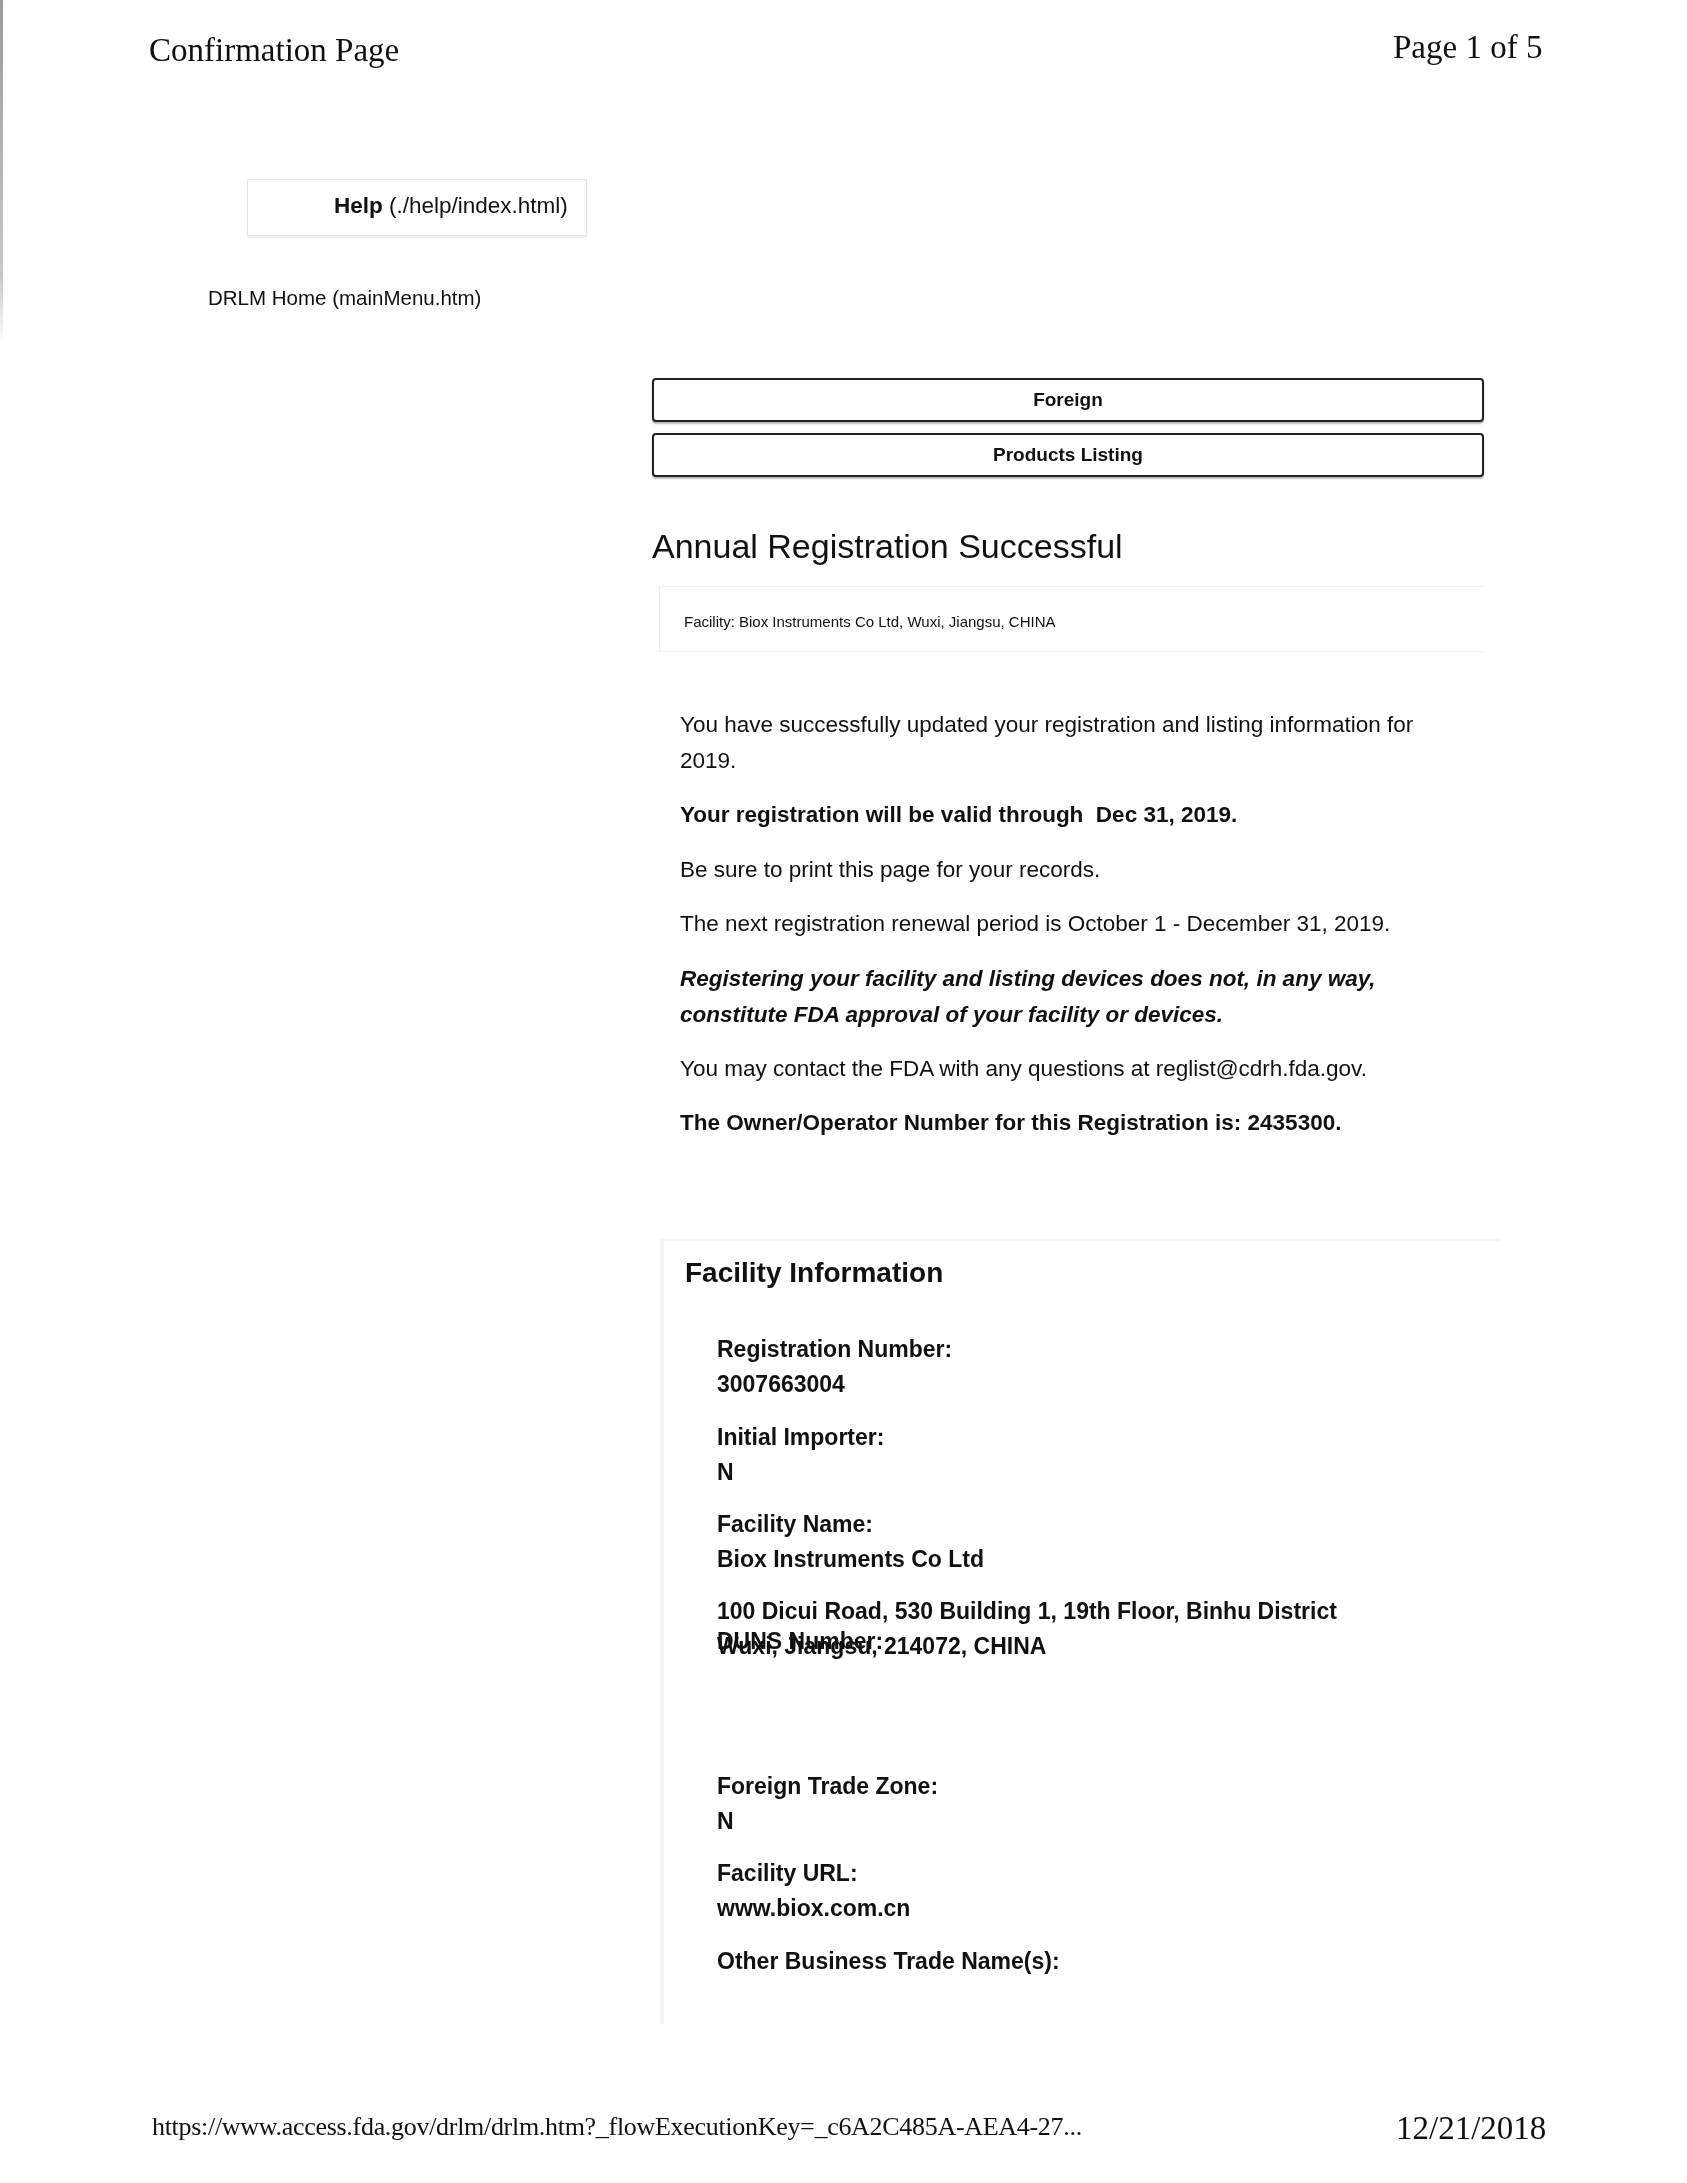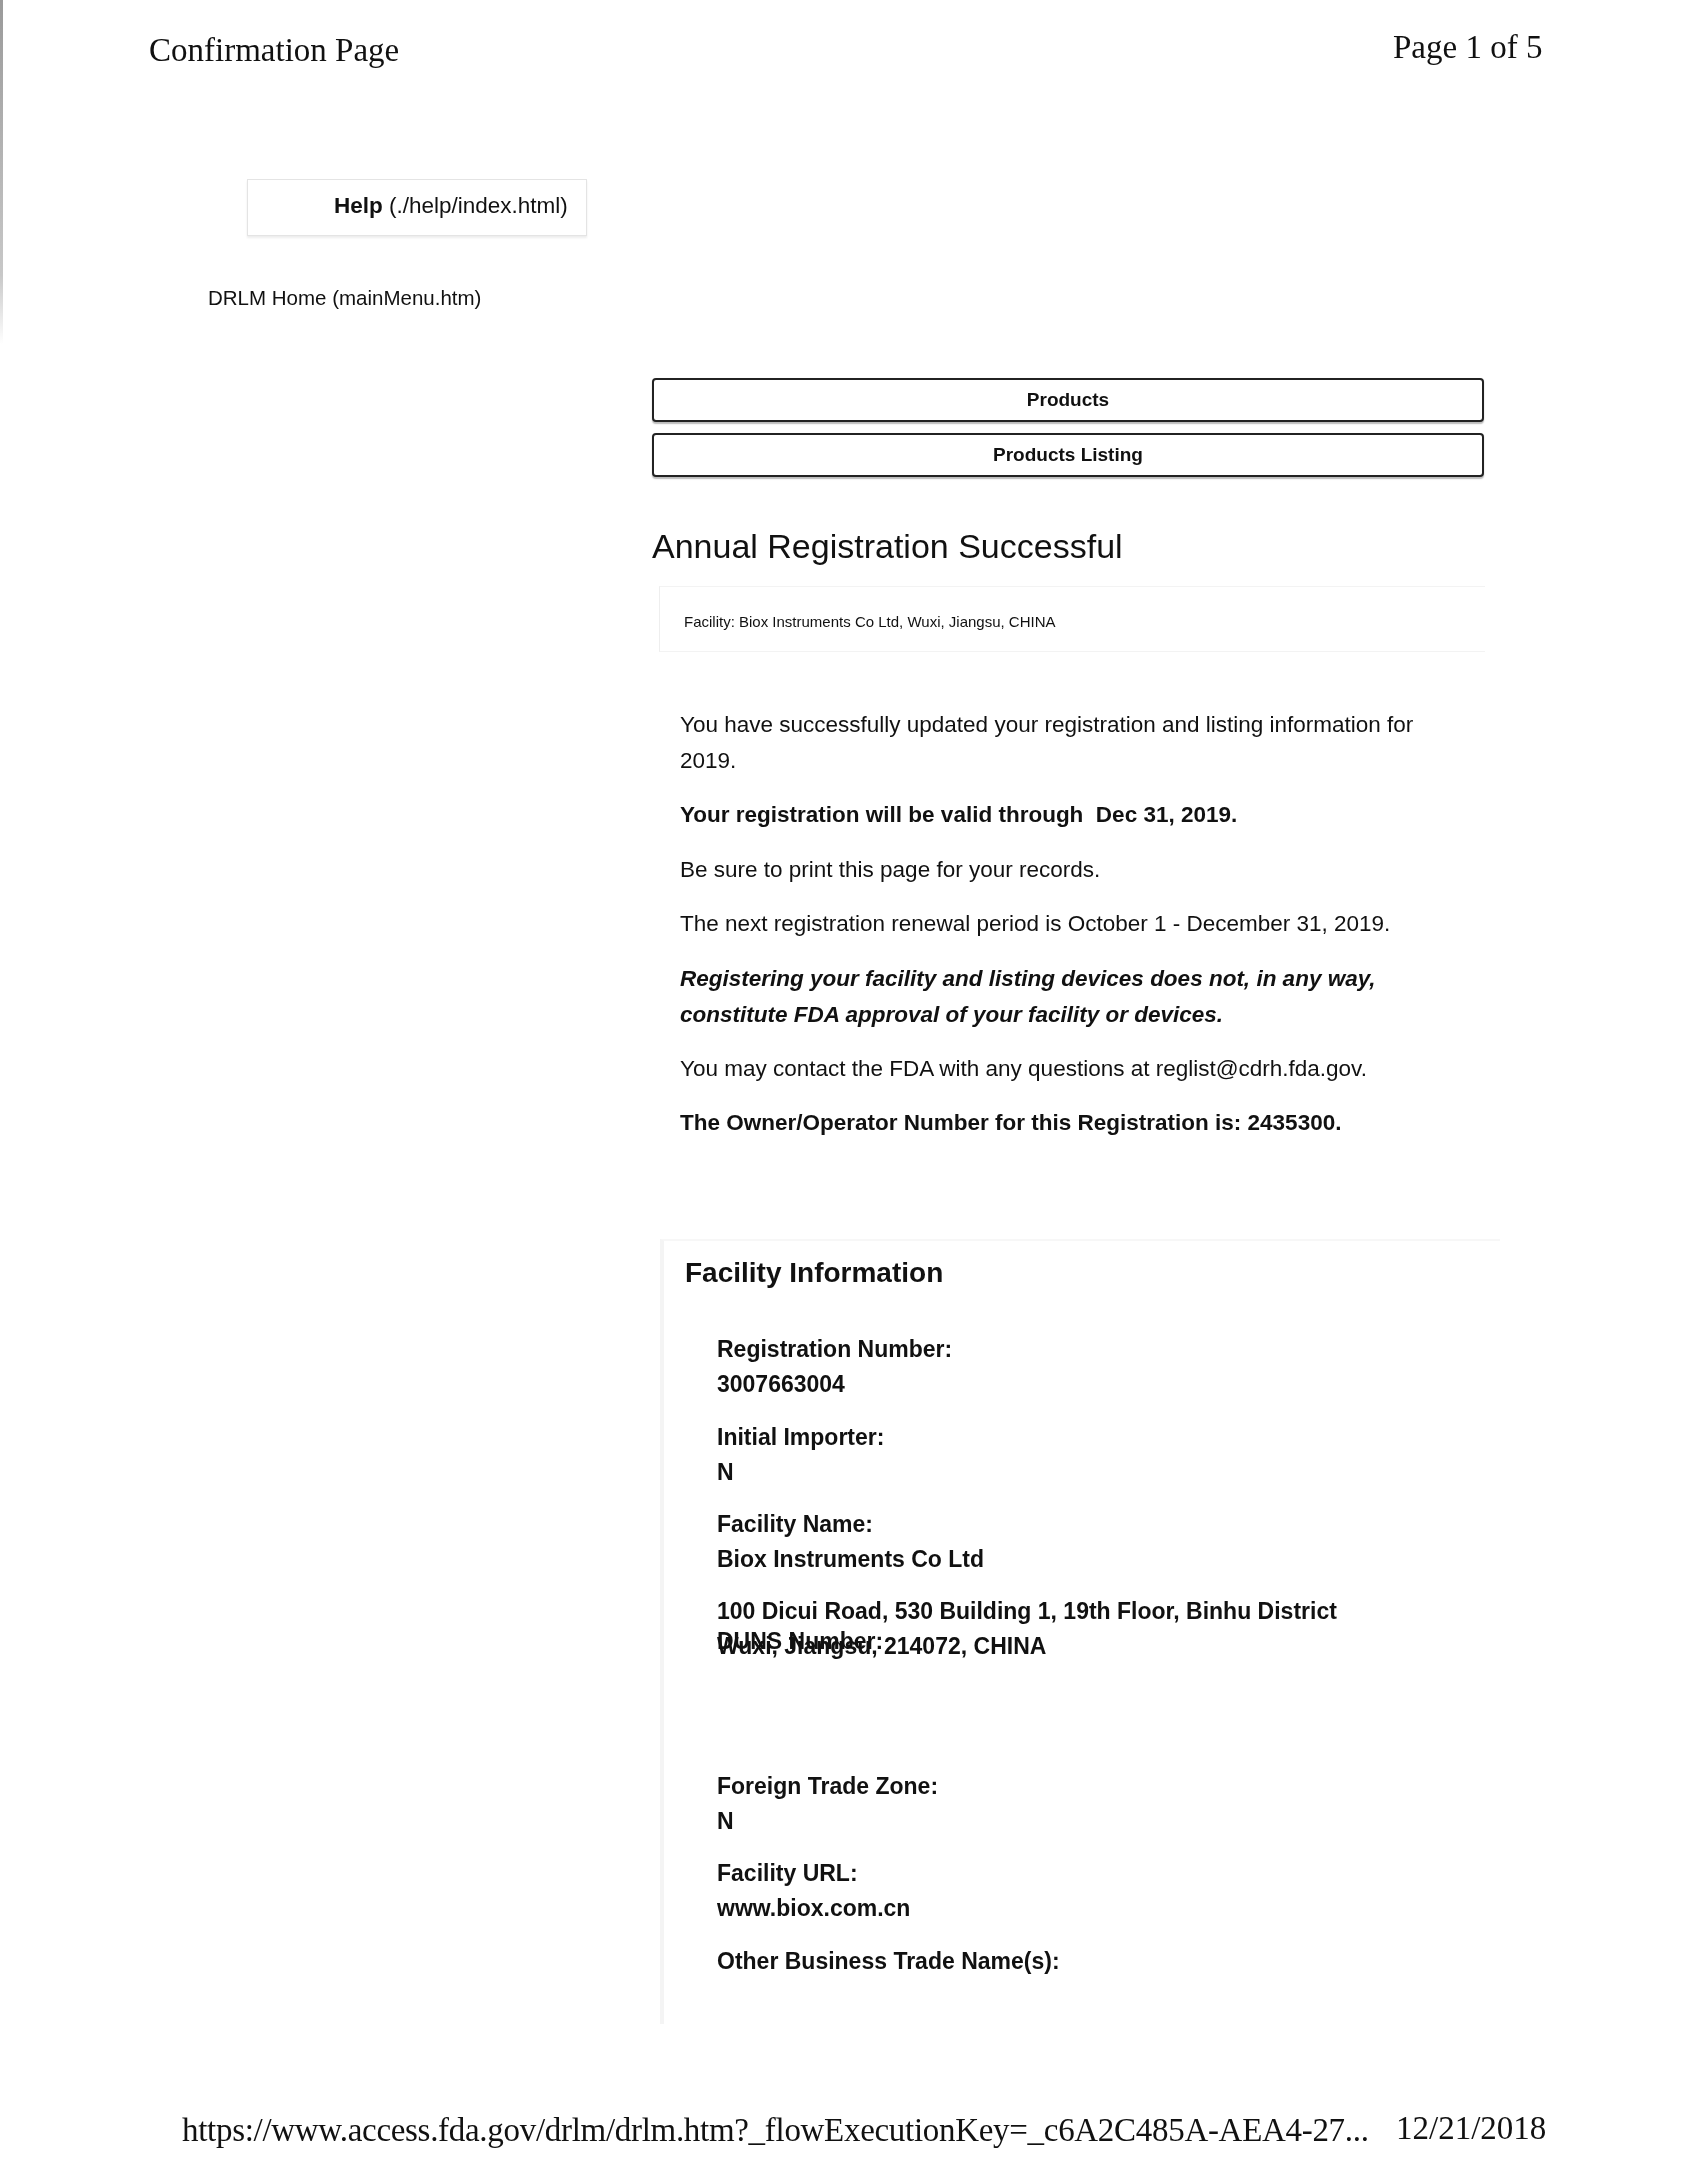--- a/index.html
+++ b/index.html
@@ -51,38 +51,38 @@
     .field { left: 717px; font-size: 23px; font-weight: bold; line-height: 35px; white-space: nowrap; }
     .f-reg { top: 1332px; }
     .f-imp { top: 1420px; }
     .f-name { top: 1507px; }
     .f-addr { top: 1594px; }
     .f-duns { top: 1624px; }
     .f-ftz { top: 1769px; }
     .f-url { top: 1856px; }
     .f-other { top: 1944px; }
 
-    .footer-url { left: 152px; top: 2112px; font-size: 33px; white-space: nowrap; letter-spacing: -0.3px; margin-left: 30px; }
+    .footer-url { left: 152px; top: 2112px; font-size: 26px; white-space: nowrap; letter-spacing: -0.3px; }
     .footer-date { left: 1396px; top: 2110px; font-size: 33px; white-space: nowrap; }
   </style>
 </head>
 <body>
 
 <div class="abs scan-edge"></div>
 
 <div class="abs serif hdr-title">Confirmation Page</div>
 <div class="abs serif hdr-page">Page 1 of 5</div>
 
 <div class="abs sans help-box">
   <span class="inner"><b>Help</b> <span>(./help/index.html)</span></span>
 </div>
 
 <div class="abs sans drlm-home">DRLM Home (mainMenu.htm)</div>
 
-<div class="abs sans nav-btn nav-facility">Products</div>
+<div class="abs sans nav-btn nav-facility">Foreign</div>
 <div class="abs sans nav-btn nav-products">Products Listing</div>
 
 <div class="abs sans page-title">Annual Registration Successful</div>
 
 <div class="abs sans facility-banner">
   <span class="txt">Facility: Biox Instruments Co Ltd, Wuxi, Jiangsu, CHINA</span>
 </div>
 
 <div class="abs sans msg m1">
     <p>You have successfully updated your registration and listing information for 2019.</p>

